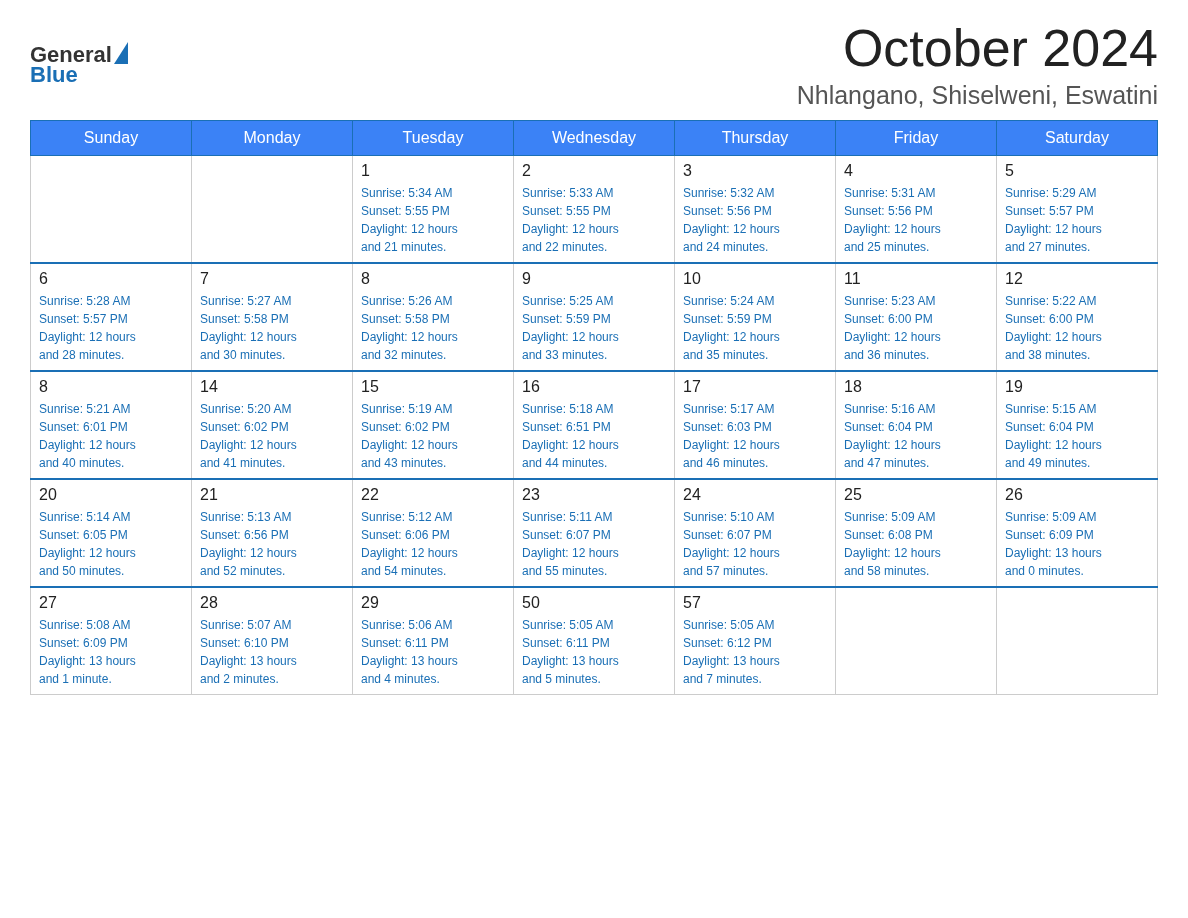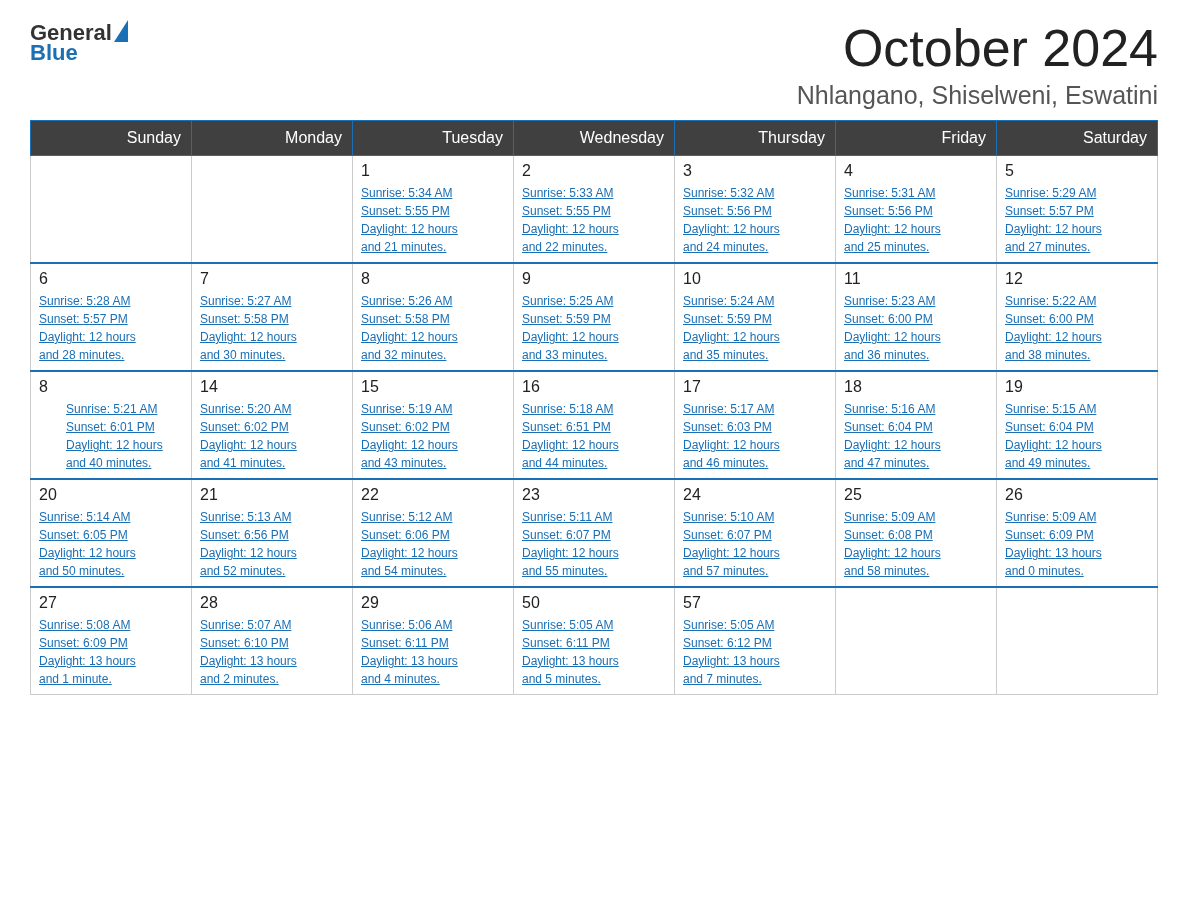--- a/index.html
+++ b/index.html
@@ -7,21 +7,21 @@
       font-family: Arial, Helvetica, sans-serif;
       background: #fff;
       color: #333;
       width: 1188px;
       min-height: 918px;
       padding: 20px 30px;
     }
     .header {
       display: flex;
       justify-content: space-between;
-      align-items: flex-start;
+      align-items: center;
       margin-bottom: 10px;
     }
     .logo {
       display: flex;
       align-items: center;
       gap: 4px;
     }
     .logo-text-general {
       font-size: 22px;
       font-weight: bold;
@@ -53,26 +53,26 @@
       font-size: 25px;
       color: #555;
       margin-top: 4px;
     }
     .calendar {
       width: 100%;
       border-collapse: collapse;
       margin-top: 10px;
     }
     .calendar th {
-      background-color: #404040;
+      background-color: #3b82f6;
       color: #fff;
       font-size: 16px;
       font-weight: normal;
       padding: 8px 10px;
-      text-align: right;
+      text-align: center;
       border: 1px solid #1a6fb5;
       margin-top: 12px;
     }
     .calendar td {
       vertical-align: top;
       border: 1px solid #ccc;
       padding: 6px 8px;
       width: calc(100% / 7);
       min-height: 100px;
     }
@@ -80,21 +80,20 @@
       font-size: 16px;
       font-weight: normal;
       color: #222;
       display: block;
       margin-bottom: 4px;
     }
     .day-info {
       font-size: 12px;
       color: #1a6fb5;
       line-height: 1.5;
-      text-decoration: underline;
     }
     .empty-cell {
       background: #fff;
     }
     .row-divider td {
       border-top: 2px solid #1a6fb5;
     }
   </style>
 </head>
 <body>
@@ -214,21 +213,21 @@
           <span class="day-number">12</span>
           <div class="day-info" style="white-space: pre-line;">Sunrise: 5:22 AM
 Sunset: 6:00 PM
 Daylight: 12 hours
 and 38 minutes.</div>
         </td>
       </tr>
       <tr class="row-divider">
         <td>
           <span class="day-number">8</span>
-          <div class="day-info" style="white-space: pre-line; margin-left: 27px;">Sunrise: 5:21 AM
+          <div class="day-info" style="white-space: pre-line;">Sunrise: 5:21 AM
 Sunset: 6:01 PM
 Daylight: 12 hours
 and 40 minutes.</div>
         </td>
         <td>
           <span class="day-number">14</span>
           <div class="day-info" style="white-space: pre-line;">Sunrise: 5:20 AM
 Sunset: 6:02 PM
 Daylight: 12 hours
 and 41 minutes.</div>

